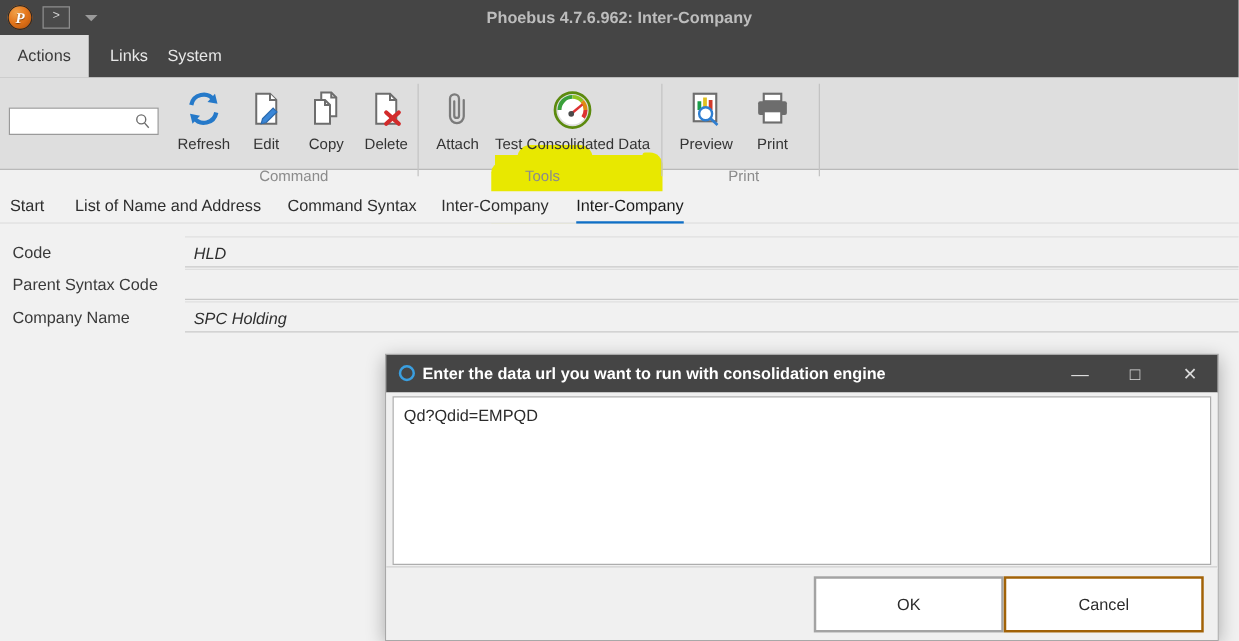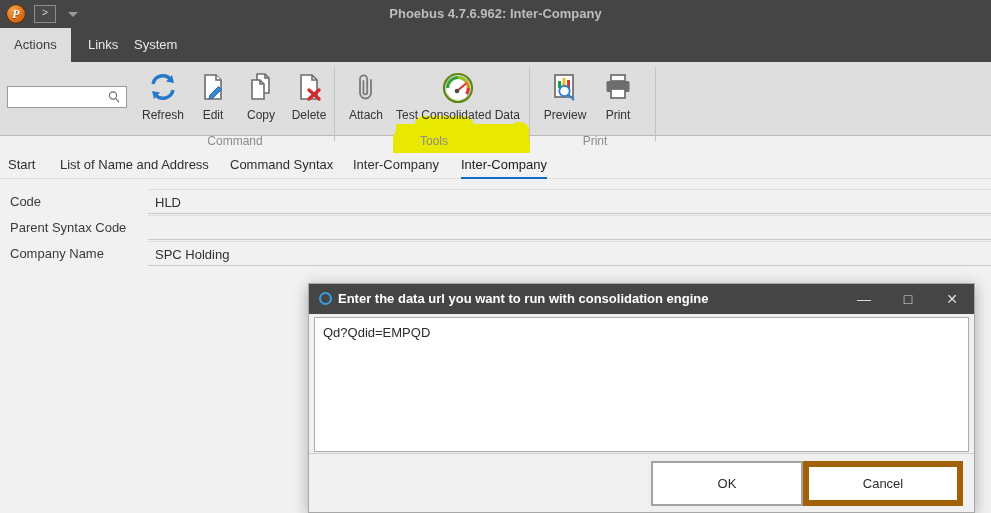--- a/index.html
+++ b/index.html
@@ -117,21 +117,21 @@
   }
   .doctab.active { border-bottom:2px solid #0f6fc6; color:#1b1b1b; }
 
   
   .form { position:absolute; left:0; top:179px; width:991px; height:120px; background:#f1f1f1;padding-left:15px; }
   .frow { position:absolute; left:0; width:991px; height:26px; }
   .flabel { position:absolute; left:10px; top:0; height:26px; line-height:26px; font-size:13px; color:#3a3a3a; }
   .finput {
     position:absolute; left:148px; top:0; right:0; height:25px;
     background:#f1f1f1; border-top:1px solid #dfdfdf; border-bottom:1px solid #c9c9c9;
-    line-height:25px; padding-left:7px; font-size:13px; color:#2f2f2f;
+    line-height:25px; padding-left:7px; font-size:13px; color:#2f2f2f;font-style:italic;
   }
 
   
   .dialog {
     position:absolute; left:308px; top:283px; width:667px; height:230px;
     background:#f0f0f0; border:1px solid #a8a8a8;
     box-shadow: 0 3px 14px rgba(0,0,0,.30);
   }
   .dlg-title {
     position:absolute; left:0; top:0; width:100%; height:30px; background:#454545;
@@ -155,21 +155,21 @@
     padding:6px 8px; font-size:13px; color:#2b2b2b; line-height:17px;
     overflow:hidden; white-space:pre-wrap; resize:none;
     font-family:"Liberation Sans", sans-serif;
   }
   .dlg-footer {
     position:absolute; left:0; bottom:0; width:100%; height:59px;
     background:#f0f0f0; border-top:1px solid #cfcfcf;
   }
   .dlg-btn {
     position:absolute; top:7px; height:45px; background:#ffffff;
-    border:6px solid #a16207;
+    border:2px solid #a16207;
     font-size:13px; color:#2b2b2b; cursor:default;
     display:flex; align-items:center; justify-content:center;
   }
   .dlg-btn.primary { border:2px solid #a3a3a3; }
 </style>
 </head>
 <body>
 
 <div class="app">
 

